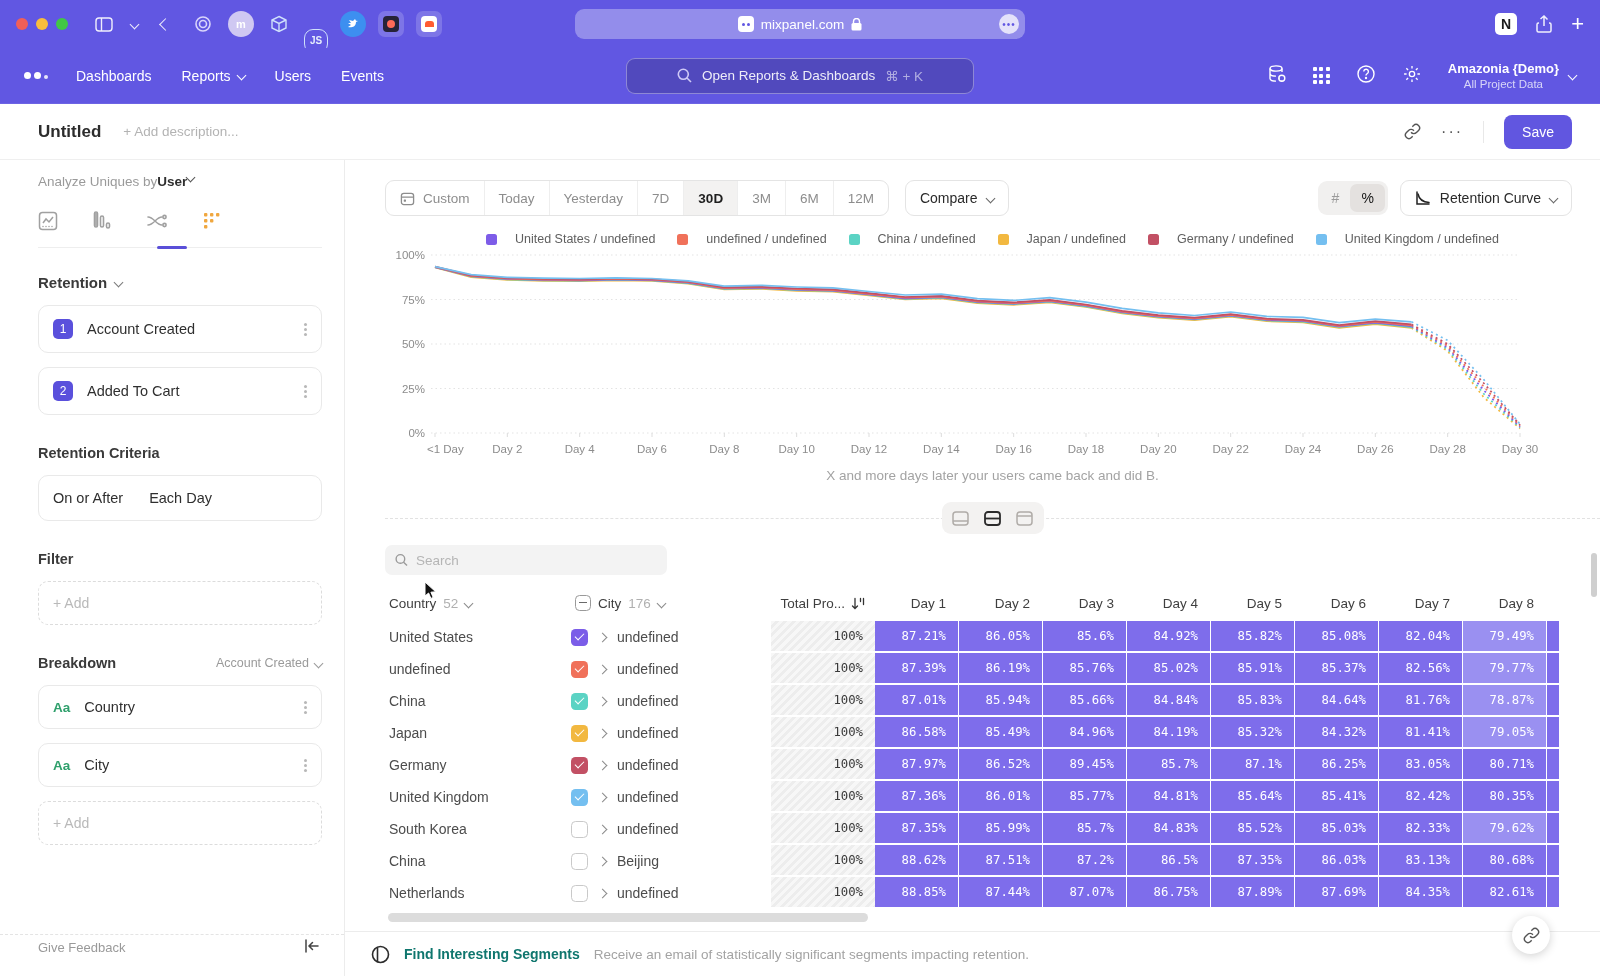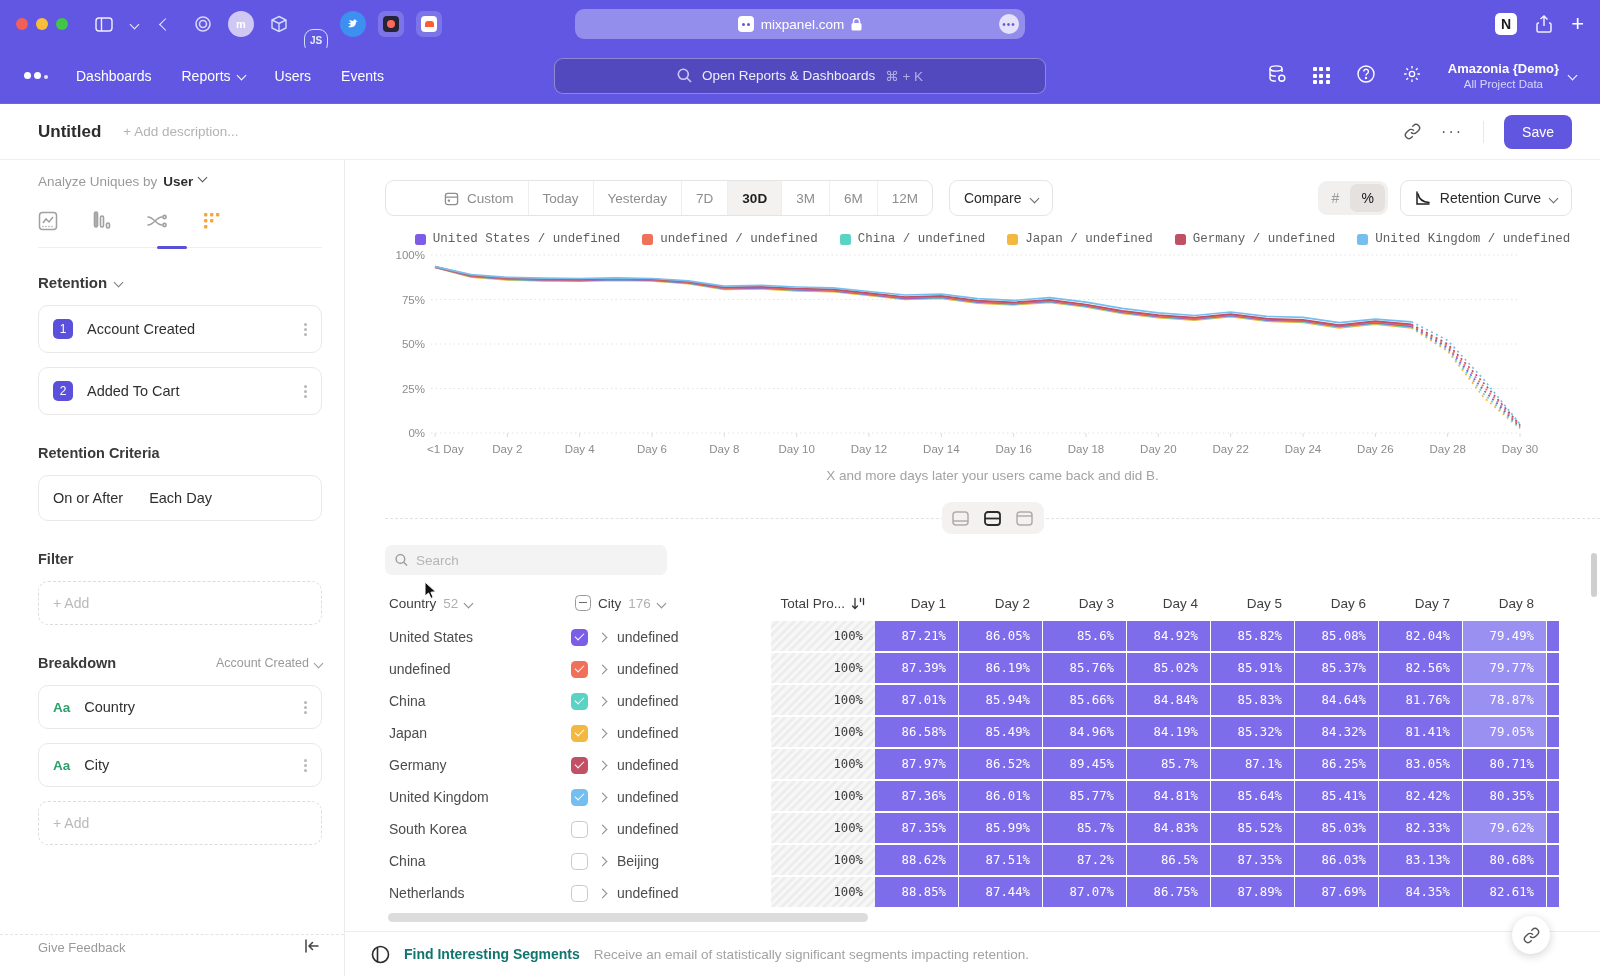--- a/index.html
+++ b/index.html
@@ -22,21 +22,21 @@
   .browser-right { margin-left:auto; display:flex; align-items:center; gap:10px; }
   .notion { width:22px; height:22px; background:#fff; border-radius:5px; color:#1b1b1b; font-weight:bold; font-size:14px; display:flex; align-items:center; justify-content:center; }
   .plus { color:#fff; font-size:22px; font-weight:300; line-height:1; }
 
   
   .app-nav { height:56px; background:#6157e2; display:flex; align-items:center; padding:0 24px; position:relative; border-bottom:1px solid rgba(255,255,255,.08); }
   .logo-dots { display:flex; align-items:center; gap:3px; margin-right:28px; }
   .logo-dots i { background:#fff; border-radius:50%; display:block; }
   .nav-items { display:flex; gap:30px; align-items:center; }
   .nav-item { color:#fff; font-size:14px; cursor:pointer; display:flex; align-items:center; gap:7px; }
-  .nav-search { position:absolute; left:50%; transform:translateX(-50%); width:492px; height:36px; background:rgba(0,0,0,.16); border:1px solid rgba(255,255,255,.35); border-radius:9px; display:flex; align-items:center; justify-content:center; gap:10px; color:rgba(255,255,255,.9); font-size:13.5px; }
+  .nav-search { position:absolute; left:50%; transform:translateX(-50%); width:348px; height:36px; background:rgba(0,0,0,.16); border:1px solid rgba(255,255,255,.35); border-radius:9px; display:flex; align-items:center; justify-content:center; gap:10px; color:rgba(255,255,255,.9); font-size:13.5px; }
   .nav-search .shortcut { color:rgba(255,255,255,.55); }
   .nav-right { margin-left:auto; display:flex; align-items:center; gap:26px; color:#fff;text-align:center; }
   .grid9 { display:grid; grid-template-columns:repeat(3,4px); grid-gap:2.5px; }
   .grid9 i { width:4px; height:4px; background:#fff; border-radius:1px; display:block;}
   .project { display:flex; align-items:center; gap:10px; }
   .project .pname { font-size:13px; font-weight:bold; color:#fff; }
   .project .pscope { font-size:11.5px; color:rgba(255,255,255,.75); margin-top:2px; }
 
   
   .page-header { height:56px; display:flex; align-items:center; padding:0 28px 0 38px; border-bottom:1px solid #efefef; }
@@ -47,21 +47,21 @@
   .dots3 { color:#555; font-size:16px; letter-spacing:2px; }
   .ph-sep { width:1px; height:22px; background:#e8e8e8; }
   .save-btn { background:#6156e0; color:#fff; font-size:14px; border:none; border-radius:8px; padding:9px 18px; cursor:pointer; }
 
   
   .content { display:flex; height:816px; position:relative; }
   .sidebar { width:345px; border-right:1px solid #ececec; padding:14px 22px 0 38px; position:relative; flex-shrink:0; }
   .main { flex:1; position:relative; padding:20px 0 0 40px; }
 
   
-  .analyze { font-size:13.5px; color:#9a9a9a; display:flex; align-items:flex-start; gap:6px; }
+  .analyze { font-size:13.5px; color:#9a9a9a; display:flex; align-items:flex-start; }
   .analyze b { color:#2f2f2f; font-weight:bold; }
   .tabs { display:flex; gap:34px; margin-top:22px; padding-bottom:12px; border-bottom:1px solid #eee; position:relative; }
   .tab { color:#a0a0a0; cursor:pointer; position:relative; }
   .tab.active { color:#f0a73f; }
   .tab-underline { position:absolute; bottom:-2px; left:119px; width:30px; height:3px; background:#5a4fd8; border-radius:2px; }
   .side-h { font-size:15px; font-weight:bold; color:#3a3a3a; margin-top:26px; display:flex; align-items:center; gap:8px; }
   .side-h .chev { color:#7a7a7a; }
   .card { border:1px solid #e9e9e9; border-radius:10px; padding:13px 14px; display:flex; align-items:center; margin-top:14px; background:#fff; }
   .badge { width:20px; height:20px; background:#5a50dc; border-radius:5px; color:#fff; font-size:12px; display:flex; align-items:center; justify-content:center; margin-right:14px; }
   .card .lbl { font-size:14.5px; color:#2f2f2f; }
@@ -70,34 +70,34 @@
   .crit-card { border:1px solid #e9e9e9; border-radius:10px; padding:14px; display:flex; gap:26px; margin-top:14px; font-size:14.5px; color:#2f2f2f;}
   .add-box { border:1px dashed #dcdcdc; border-radius:10px; padding:13px 14px; color:#b9b9b9; font-size:14px; margin-top:14px; }
   .bd-row { display:flex; align-items:center; margin-top:30px; }
   .bd-scope { margin-left:auto; font-size:12.5px; color:#9a9a9a; display:flex; align-items:center; gap:6px; }
   .aa { color:#2fa06c; font-size:13.5px; font-weight:bold; margin-right:14px; }
   .sb-footer { position:absolute; left:0; right:0; bottom:0; height:42px; border-top:1px dashed #e4e4e4; display:flex; align-items:center; padding:0 24px 16px 38px; font-size:13px; color:#9a9a9a; }
   .collapse { margin-left:auto; color:#444; font-size:15px; }
 
   
   .toolbar { display:flex; align-items:center; padding-right:28px; }
-  .seg { display:flex; border:1px solid #e4e4e4; border-radius:9px; overflow:hidden; height:36px; align-items:stretch;padding-left:44px; }
+  .seg { display:flex; border:1px solid #e4e4e4; border-radius:9px; overflow:hidden; height:36px; align-items:stretch; }
   .seg .opt { display:flex; align-items:center; padding:0 14px; font-size:13.5px; color:#8d8d8d; border-right:1px solid #eee; cursor:pointer; gap:8px;}
   .seg .opt:last-child { border-right:none; }
   .seg .opt.active { background:#f3f2f1; color:#1f1f1f; font-weight:bold; }
   .btn { display:flex; align-items:center; gap:9px; border:1px solid #e4e4e4; border-radius:9px; height:36px; padding:0 14px; font-size:14px; color:#2a2a2a; background:#fff; cursor:pointer; }
   .compare { margin-left:16px; }
   .tb-right { margin-left:auto; display:flex; align-items:center; gap:12px; }
   .numpct { display:flex; background:#f1f0ef; border-radius:9px; padding:3px; height:34px; }
   .numpct span { display:flex; align-items:center; padding:0 11px; font-size:14px; color:#9a9a9a; border-radius:7px; cursor:pointer;}
   .numpct span.active { color:#141414; background:#e4e1df; }
 
   
   .legend { display:flex; justify-content:center; gap:22px; margin-top:16px; font-size:12.5px; color:#5f5f5f; }
-  .legend .li { display:flex; align-items:center; gap:7px;font-family:Liberation Mono, monospace; }
+  .legend .li { display:flex; align-items:center; gap:18px; }
   .legend .sw { width:11px; height:11px; border-radius:2.5px; }
   .chart-wrap { margin-top:2px; }
   .ax { font-size:11.5px; fill:#8c8c8c; font-family:"Liberation Sans",sans-serif; }
   .caption { text-align:center; color:#a3a3a3; font-size:13.5px; margin-top:4px; }
 
   
   .divider-row { position:relative; height:42px; margin-top:14px; }
   .divider-row .dash { position:absolute; top:50%; left:0; right:0; border-top:1px dashed #e2e2e2; }
   .vt-group { position:absolute; left:50%; top:50%; transform:translate(-50%,-50%); background:#f3f2f1; border-radius:9px; padding:4px 5px; display:flex; gap:4px; }
   .vt { width:28px; height:24px; border-radius:6px; display:flex; align-items:center; justify-content:center; color:#b0aca8; cursor:pointer; }

